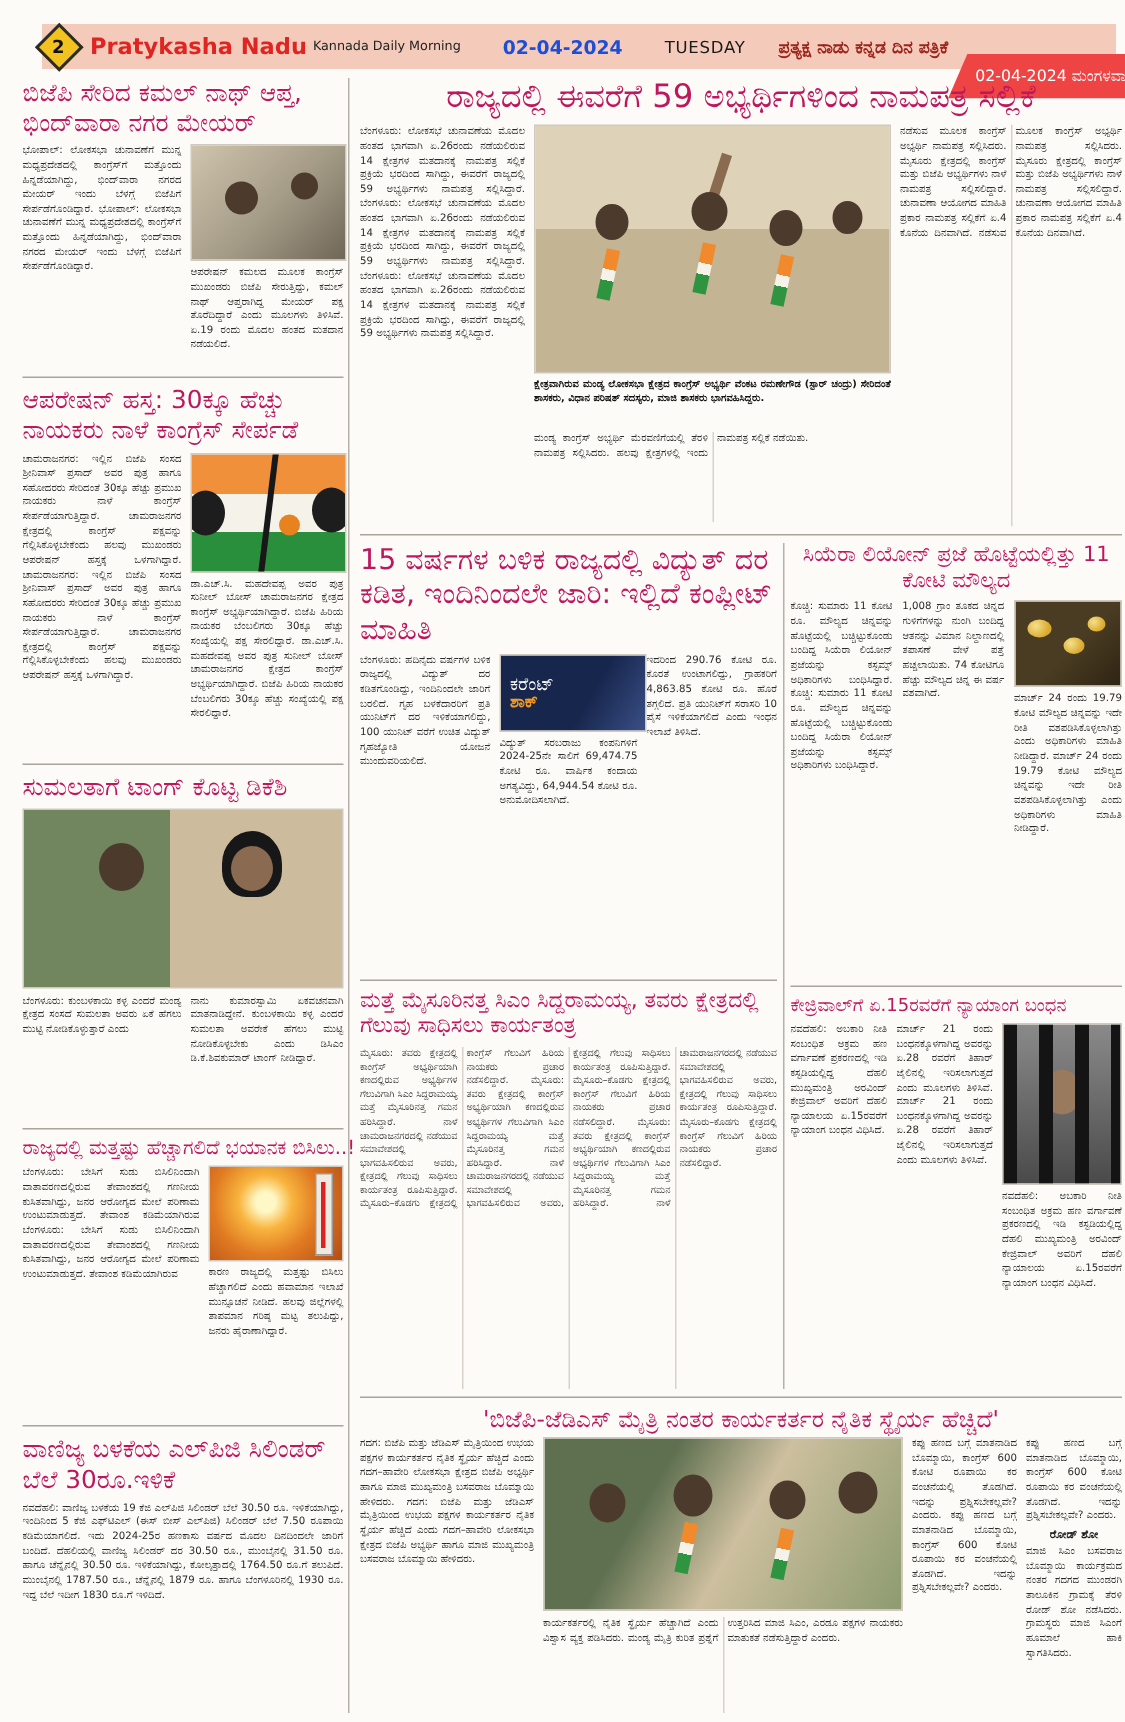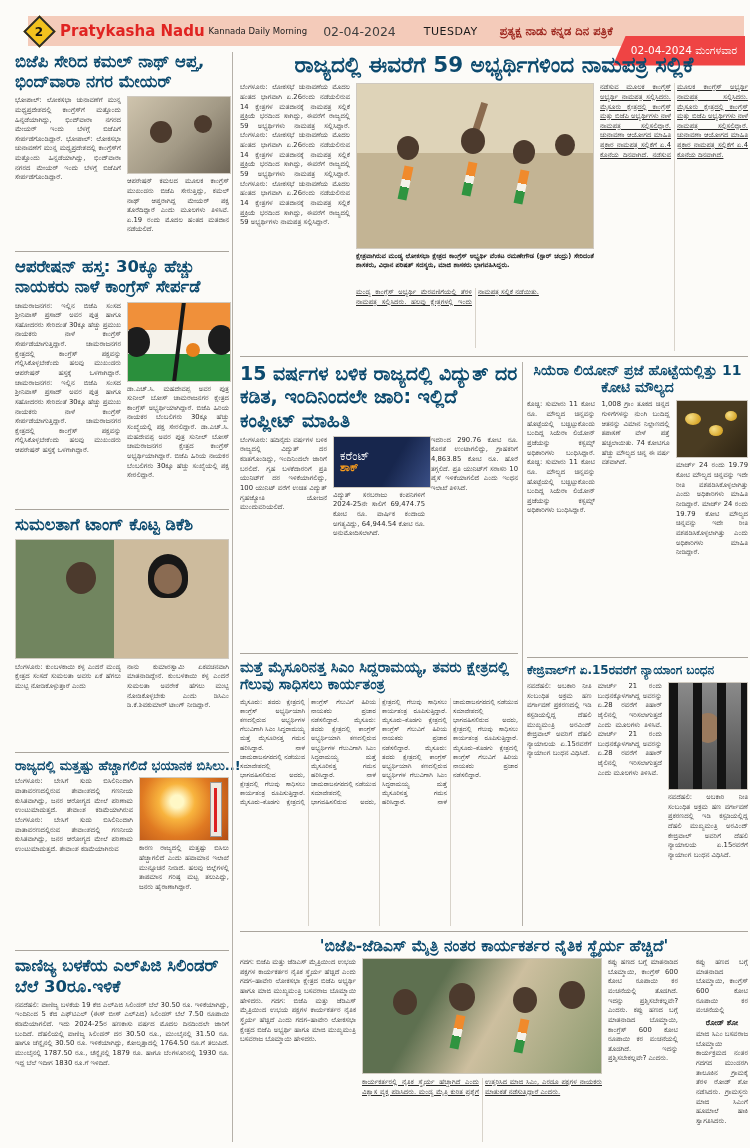--- a/index.html
+++ b/index.html
@@ -8,28 +8,28 @@
   
   .mast{position:absolute;left:28px;top:16px;width:716px;height:30px;background:#f4cbba;
         display:flex;align-items:center;}
   .diamond-wrap{width:36px;display:flex;justify-content:center;}
   .diamond{width:19px;height:19px;background:#f2c21e;border:2px solid #2b2b2b;transform:rotate(45deg);
            display:flex;align-items:center;justify-content:center;}
   .diamond span{transform:rotate(-45deg);font-weight:bold;font-size:12px;color:#111;}
   .mast-div{width:1px;height:24px;background:#b2786a;}
   .mast-title{color:#e02422;font-weight:bold;font-size:15px;margin-left:9px;white-space:nowrap;}
   .mast-sub{font-size:8.5px;color:#222;margin-left:4px;white-space:nowrap;}
-  .mast-date{color:#404040;font-weight:normal;font-size:12.5px;margin-left:16px;white-space:nowrap;}
+  .mast-date{color:#1d4ed8;font-weight:bold;font-size:12.5px;margin-left:28px;white-space:nowrap;}
   .mast-day{font-size:11px;color:#1a1a1a;margin-left:28px;letter-spacing:.5px;white-space:nowrap;}
   .mast-kn{color:#9c241c;font-weight:bold;font-size:11.5px;margin-left:22px;white-space:nowrap;}
   .ribbon{margin-left:auto;background:#ef4444;color:#fff;font-weight:normal;font-size:10.5px;height:30px;
           display:flex;align-items:center;padding:0 8px 0 18px;
           clip-path:polygon(13px 0,100% 0,100% 100%,0 100%);white-space:nowrap;margin-top:39px;}
   
-  .hl{font-weight:bold;color:#0c4a6e;line-height:1.22;}
+  .hl{font-weight:normal;color:#be185d;line-height:1.22;}
   .body-txt{font-size:6.8px;line-height:1.42;text-align:justify;color:#2a2a2a;overflow:hidden;word-break:break-word;}
   .hr{height:1px;background:#a9a49c;margin:5px 0;}
   .vline{position:absolute;width:1px;background:#b5b0a8;}
   
   .leftcol{position:absolute;left:15px;top:52px;width:214px;}
   .row{display:flex;gap:6px;justify-content:space-between;}
   .colA{width:106px;}
   .colB{width:102px;}
   
   .ph{position:relative;overflow:hidden;border:1px solid #cfc9bf;}
@@ -55,21 +55,21 @@
   .ph-rally2{background:linear-gradient(120deg,#5e7050 0 30%,#cdbf9f 55%,#8d9b70 100%);}
   .cap{font-size:6.6px;font-weight:bold;line-height:1.35;text-align:justify;color:#111;overflow:hidden;}
   
   .main{position:absolute;left:240px;top:52px;width:508px;}
   .m1-head{font-size:21.5px;text-align:center;}
   .band{display:flex;}
   .bandL{width:278px;}
   .bandR{width:221px;}
   .band-div{width:1px;background:#b5b0a8;margin:0 4px;}
   .subhead{font-weight:bold;font-size:7.5px;text-align:center;margin:2px 0;}
-  .twocol{column-count:2;column-gap:6px;column-rule:1px solid #d8d3ca;text-decoration:underline;}
+  .twocol{column-count:2;column-gap:6px;column-rule:1px solid #d8d3ca;}
   .fourcol{column-count:4;column-gap:6px;column-rule:1px solid #d8d3ca;}
 </style>
 </head>
 <body>
 
 <div class="page">
 
   <div class="mast">
     <div class="diamond-wrap">
       <div class="diamond">
@@ -254,21 +254,21 @@
           <div class="ph ph-rally2" style="width:238px;height:114px">
             <div class="head" style="width:24px;height:26px;left:30px;top:30px"></div>
             <div class="head" style="width:26px;height:28px;left:86px;top:24px"></div>
             <div class="head" style="width:24px;height:26px;left:150px;top:28px"></div>
             <div class="head" style="width:26px;height:28px;left:196px;top:22px"></div>
             <div class="sash" style="left:90px;top:56px"></div>
             <div class="sash" style="left:154px;top:60px"></div>
           </div>
           <div class="body-txt twocol" style="height:64px;margin-top:4px">ಕಾರ್ಯಕರ್ತರಲ್ಲಿ ನೈತಿಕ ಸ್ಥೈರ್ಯ ಹೆಚ್ಚಾಗಿದೆ ಎಂದು ವಿಶ್ವಾಸ ವ್ಯಕ್ತ ಪಡಿಸಿದರು. ಮಂಡ್ಯ ಮೈತ್ರಿ ಕುರಿತ ಪ್ರಶ್ನೆಗೆ ಉತ್ತರಿಸಿದ ಮಾಜಿ ಸಿಎಂ, ಎರಡೂ ಪಕ್ಷಗಳ ನಾಯಕರು ಮಾತುಕತೆ ನಡೆಸುತ್ತಿದ್ದಾರೆ ಎಂದರು.</div>
         </div>
-        <div class="row" style="flex:1;gap:18px">
+        <div class="row" style="flex:1;gap:6px">
           <div class="body-txt" style="width:70px">ಕಪ್ಪು ಹಣದ ಬಗ್ಗೆ ಮಾತನಾಡಿದ ಬೊಮ್ಮಾಯಿ, ಕಾಂಗ್ರೆಸ್ 600 ಕೋಟಿ ರೂಪಾಯಿ ಕರ ವಂಚನೆಯಲ್ಲಿ ತೊಡಗಿದೆ. ಇದನ್ನು ಪ್ರಶ್ನಿಸಬೇಕಲ್ಲವೇ? ಎಂದರು. ಕಪ್ಪು ಹಣದ ಬಗ್ಗೆ ಮಾತನಾಡಿದ ಬೊಮ್ಮಾಯಿ, ಕಾಂಗ್ರೆಸ್ 600 ಕೋಟಿ ರೂಪಾಯಿ ಕರ ವಂಚನೆಯಲ್ಲಿ ತೊಡಗಿದೆ. ಇದನ್ನು ಪ್ರಶ್ನಿಸಬೇಕಲ್ಲವೇ? ಎಂದರು.</div>
           <div style="flex:1">
             <div class="body-txt" style="height:58px">ಕಪ್ಪು ಹಣದ ಬಗ್ಗೆ ಮಾತನಾಡಿದ ಬೊಮ್ಮಾಯಿ, ಕಾಂಗ್ರೆಸ್ 600 ಕೋಟಿ ರೂಪಾಯಿ ಕರ ವಂಚನೆಯಲ್ಲಿ ತೊಡಗಿದೆ. ಇದನ್ನು ಪ್ರಶ್ನಿಸಬೇಕಲ್ಲವೇ? ಎಂದರು.</div>
             <div class="subhead">ರೋಡ್ ಶೋ</div>
             <div class="body-txt" style="height:110px">ಮಾಜಿ ಸಿಎಂ ಬಸವರಾಜ ಬೊಮ್ಮಾಯಿ ಕಾರ್ಯಕ್ರಮದ ನಂತರ ಗದಗದ ಮುಂಡರಗಿ ತಾಲೂಕಿನ ಗ್ರಾಮಕ್ಕೆ ತೆರಳಿ ರೋಡ್ ಶೋ ನಡೆಸಿದರು. ಗ್ರಾಮಸ್ಥರು ಮಾಜಿ ಸಿಎಂಗೆ ಹೂಮಾಲೆ ಹಾಕಿ ಸ್ವಾಗತಿಸಿದರು.</div>
           </div>
         </div>
       </div>
     </div>
 

